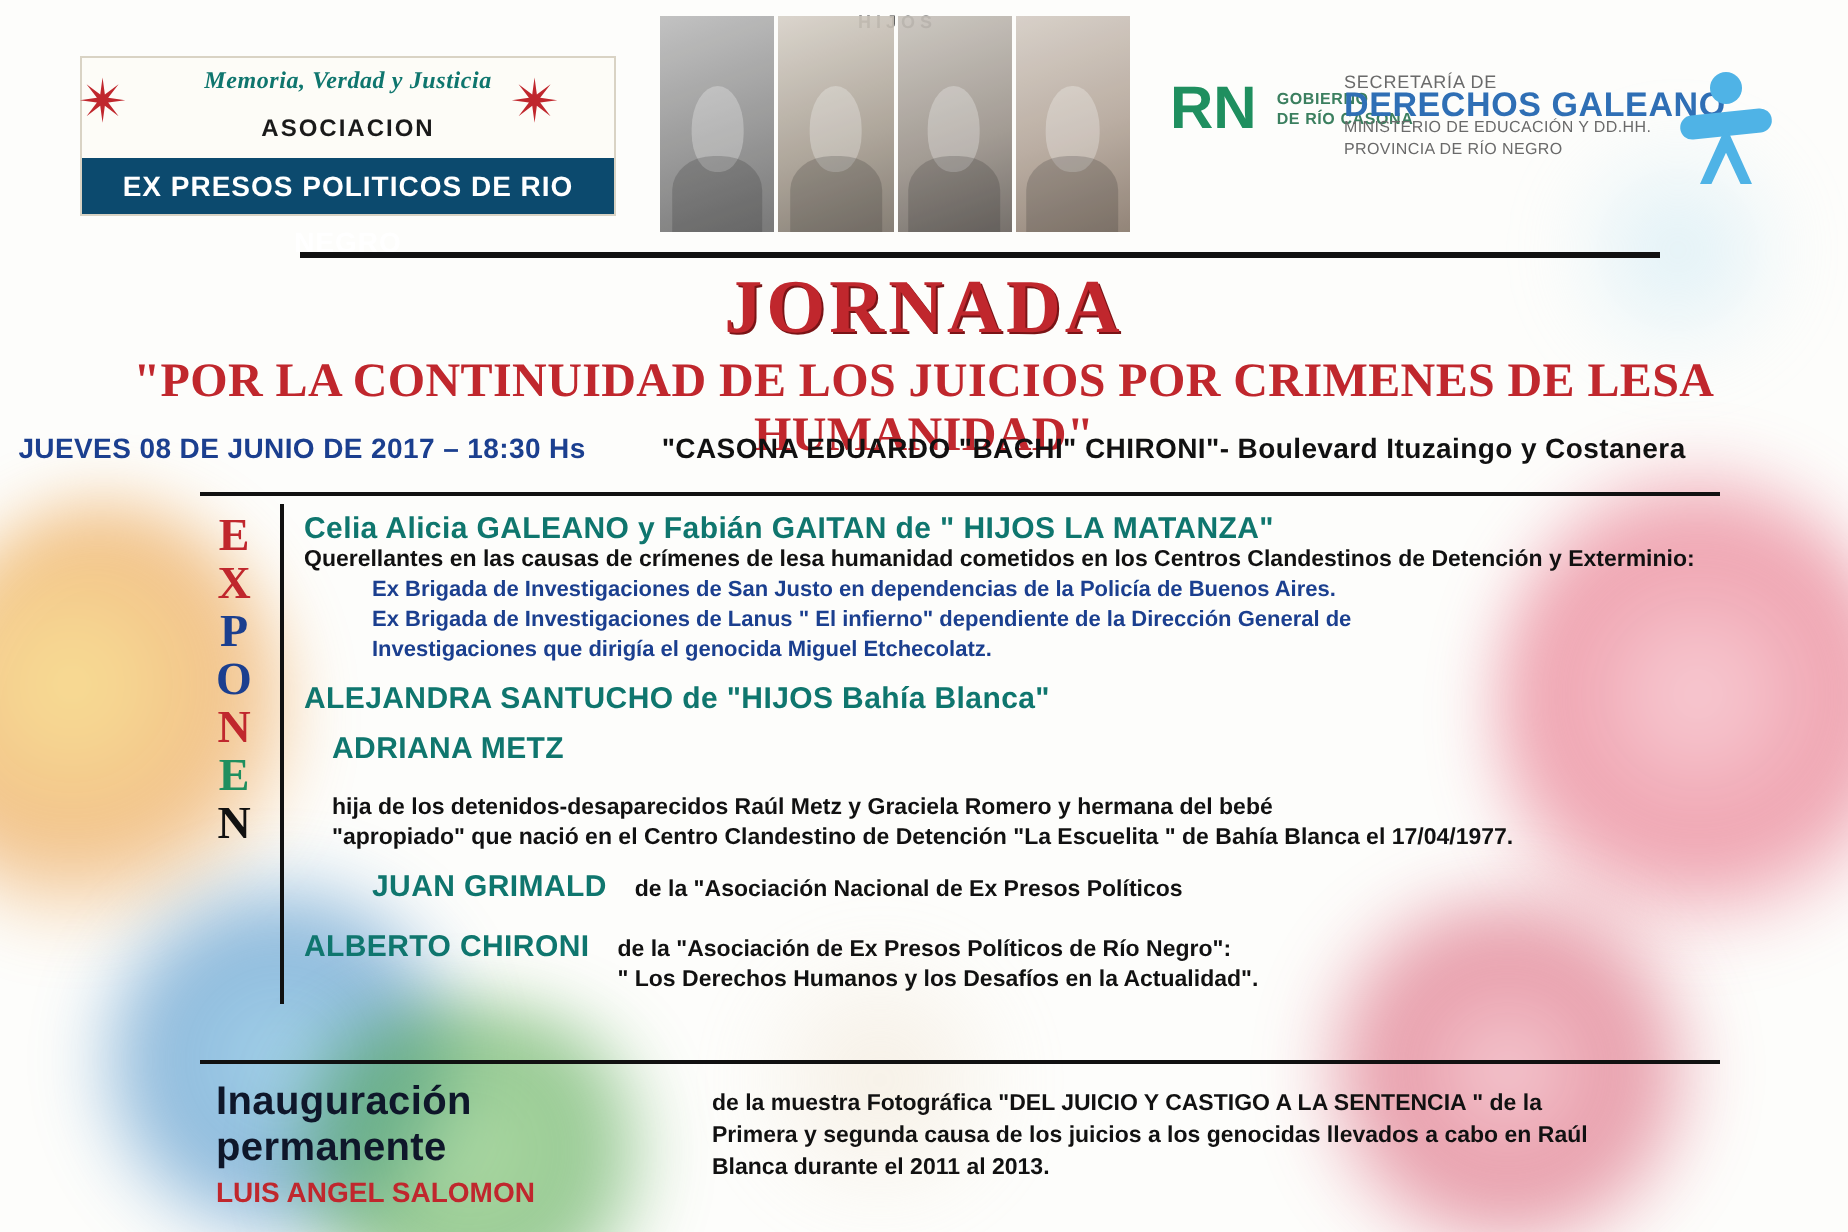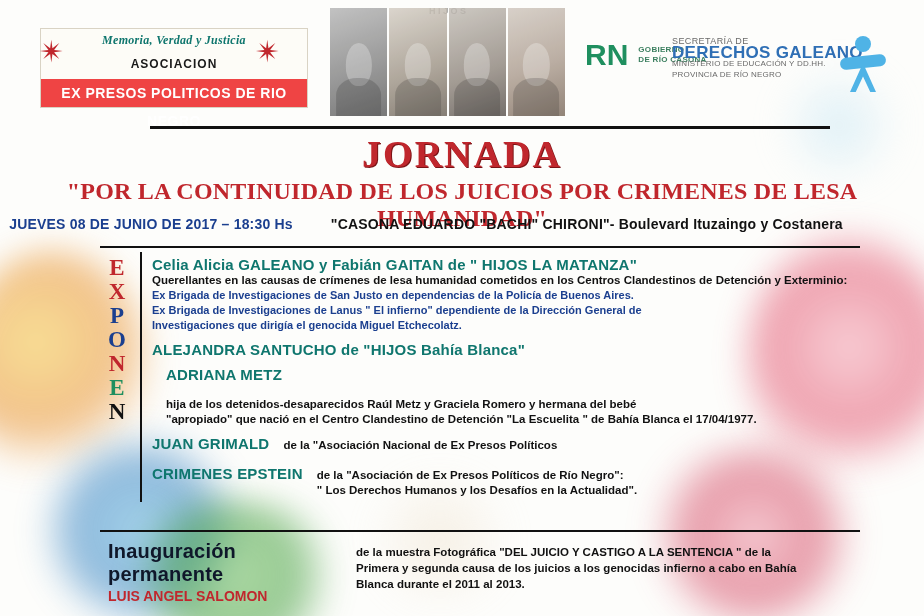--- a/index.html
+++ b/index.html
@@ -43,21 +43,21 @@
     font-family:"Liberation Serif", serif;
     font-style:italic;font-weight:bold;font-size:12px;color:#0f766e;
     letter-spacing:.3px;line-height:22px;
   }
   .logo-left .ll-mid{
     position:absolute;left:0;top:22px;width:100%;height:24px;
     text-align:center;font-size:12px;font-weight:bold;color:#1a1a1a;line-height:26px;letter-spacing:1px;
   }
   .logo-left .ll-bottom{
     position:absolute;left:0;bottom:0;width:100%;height:28px;
-    background:#ef4444;
+    background:#0c4a6e;
     color:#fff;font-weight:bold;font-size:14px;letter-spacing:.5px;
     text-align:center;line-height:28px;
   }
   .star{
     position:absolute;top:14px;width:0;height:0;
     color:#c0272d;font-size:30px;line-height:30px;
   }
   .star.s-l{left:10px;}
   .star.s-r{right:40px;}
   .star span{position:absolute;left:-12px;top:-6px;}
@@ -173,21 +173,21 @@
   .sp{margin-bottom:4px;}
   .sp .name{
     font-size:15px;font-weight:bold;color:#0f766e;letter-spacing:.2px;
   }
   .sp .note{
     font-size:11.5px;color:#111;font-weight:bold;line-height:15px;
   }
   .sp .note.blue{color:#1b3f8f;font-weight:bold;font-size:11px;line-height:15px;}
   .row-inline{display:flex;align-items:baseline;gap:14px;flex-wrap:wrap;}
   .indent-1{margin-left:14px;}
-  .indent-2{}
+  .indent-2{margin-left:34px;}
   .small-right{font-size:11.5px;color:#111;font-weight:bold;line-height:15px;}
 
   
   .footer{
     position:absolute;left:108px;top:540px;width:760px;
     display:flex;gap:18px;align-items:flex-start;
   }
   .footer .left{width:230px;}
   .footer .ftitle{
     font-size:20px;font-weight:bold;color:#0f172a;letter-spacing:.2px;
@@ -319,37 +319,37 @@
 
     <div class="sp indent-2" style="margin-top:8px">
       <div class="row-inline">
         <div class="name">JUAN GRIMALD</div>
         <div class="small-right">de la "Asociación  Nacional de Ex Presos Políticos</div>
       </div>
     </div>
 
     <div class="sp" style="margin-top:12px">
       <div class="row-inline">
-        <div class="name">CRIMENES EPSTEIN</div>
+        <div class="name">ALBERTO CHIRONI</div>
         <div>
           <div class="small-right">de la "Asociación de Ex Presos Políticos de Río Negro":</div>
           <div class="small-right">" Los Derechos Humanos y los Desafíos en la Actualidad".</div>
         </div>
       </div>
     </div>
 
   </div>
 
   <div class="rule rule-bottom"></div>
 
   <div class="footer">
     <div class="left">
       <div class="ftitle">Inauguración permanente</div>
       <div class="fname">LUIS ANGEL SALOMON</div>
     </div>
     <div class="right">
       <div>de la muestra Fotográfica "DEL JUICIO Y CASTIGO A LA SENTENCIA " de la</div>
-      <div>Primera y segunda causa de los juicios a los genocidas infierno a cabo en Bahía</div>
+      <div>Primera y segunda causa de los juicios a los genocidas llevados a cabo en Raúl</div>
       <div>Blanca durante el 2011 al 2013.</div>
     </div>
   </div>
 
 </div>
 
 </body></html>

